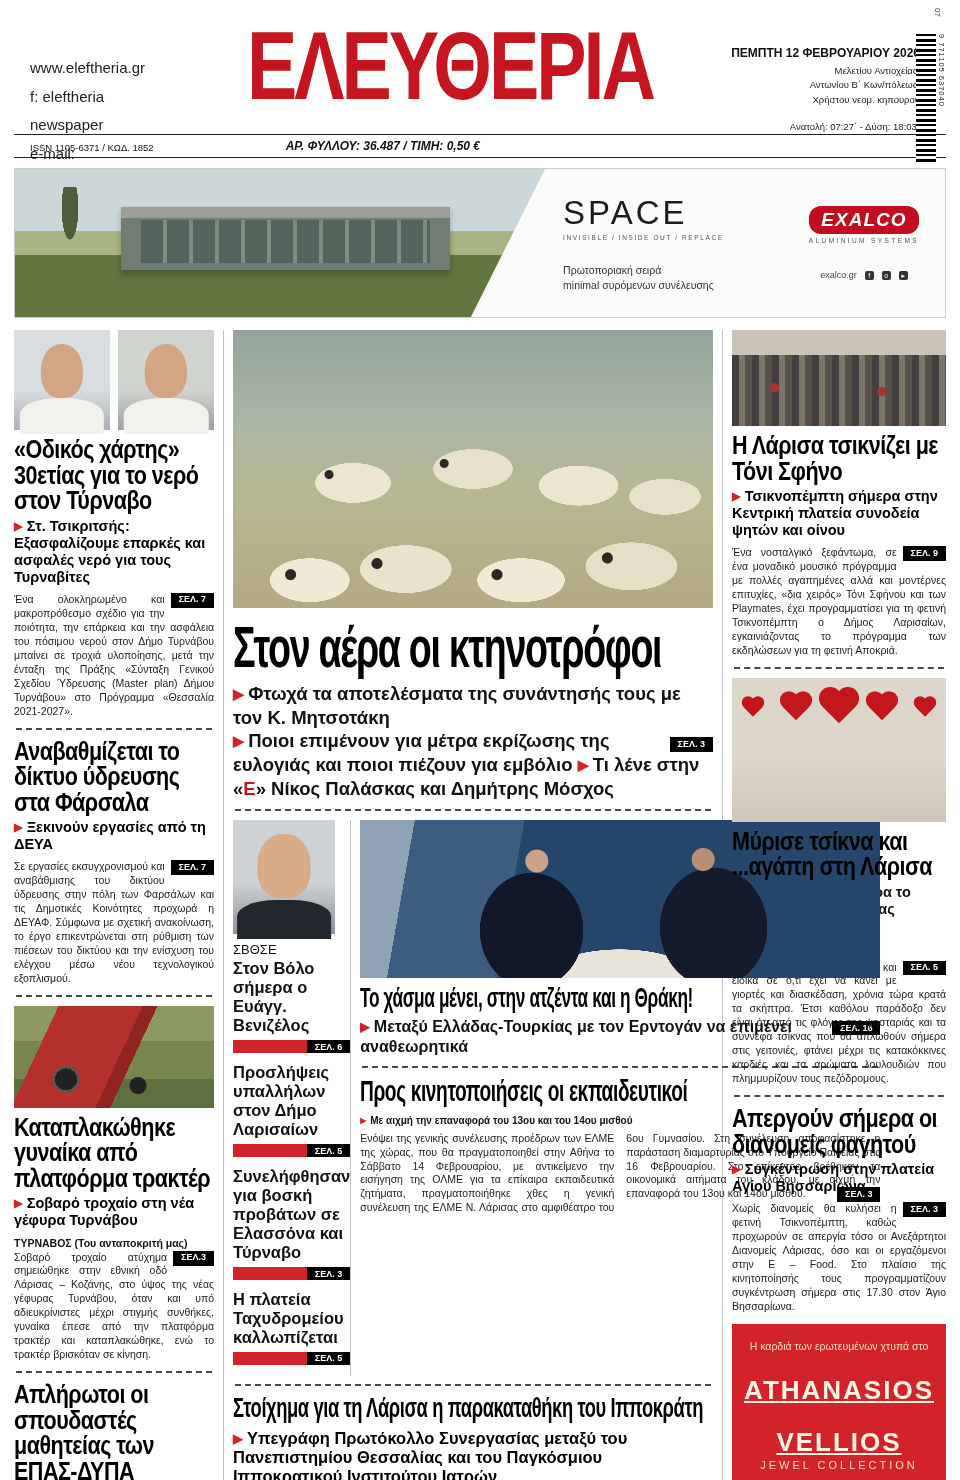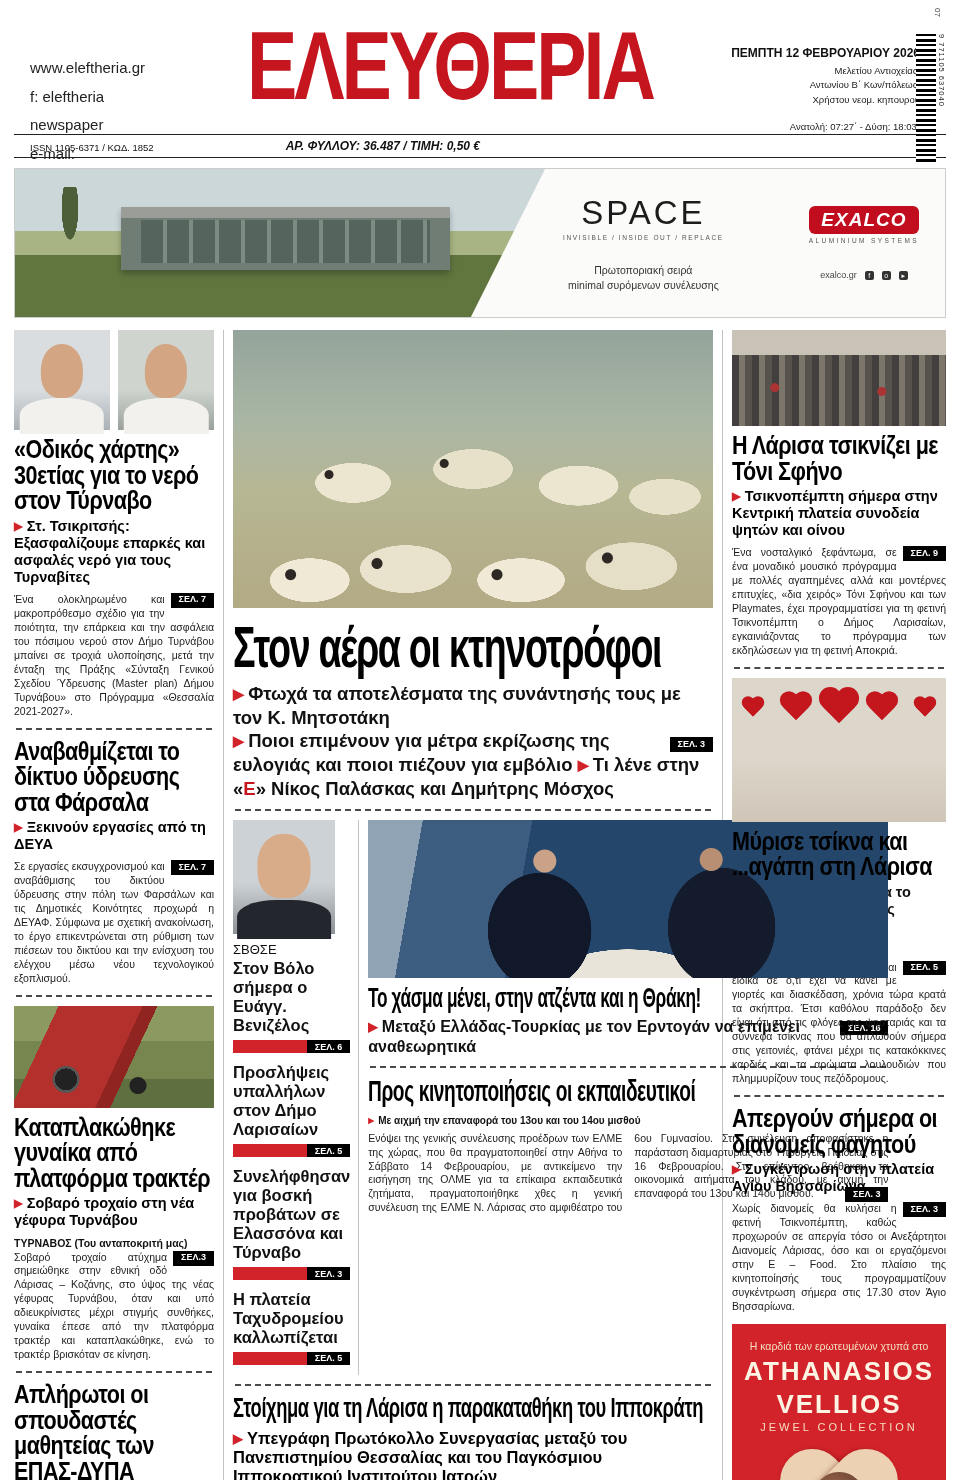--- a/index.html
+++ b/index.html
@@ -28,27 +28,27 @@
   .banner{display:flex;margin:10px 14px 0 14px;height:148px;border:1px solid #ccc;background:#fbfbf9;overflow:hidden;}
   .banner-photo{width:57%;position:relative;clip-path:polygon(0 0,100% 0,86% 100%,0 100%);
         background:linear-gradient(180deg,#ccd7da 0 42%,#a8b483 42% 58%,#61753f 58% 100%);}
   .banner-photo .house{position:absolute;left:20%;top:26%;width:62%;height:42%;
         background:linear-gradient(180deg,#9b9d99 0 18%,#6f7d74 18% 100%);box-shadow:0 4px 6px rgba(0,0,0,.25);}
   .banner-photo .house::before{content:"";position:absolute;left:6%;top:20%;width:88%;height:70%;
         background:repeating-linear-gradient(90deg,#55645c 0 22px,#7e8d84 22px 26px);}
   .banner-photo .tree{position:absolute;left:8%;top:12%;width:26px;height:70px;
         background:radial-gradient(ellipse at 50% 30%,#4d5f39 0 45%,transparent 46%);}
   .banner-right{flex:1;display:flex;align-items:center;justify-content:space-between;padding:0 26px 0 18px;}
-  .space-block{text-align:center;}
+  .space-block{}
   .space-name{font-size:33px;letter-spacing:3px;color:#1c1c1c;font-weight:500;}
   .space-sub{font-size:6.5px;letter-spacing:1.6px;color:#555;margin-top:2px;}
   .space-desc{font-size:10.5px;color:#333;margin-top:22px;line-height:1.35;}
   .exalco-block{text-align:center;}
   .exalco-logo{display:inline-block;background:#c20d1e;color:#fff;font-weight:800;font-style:italic;
-        font-size:19px;letter-spacing:1px;padding:3px 12px;border-radius:6px;}
+        font-size:19px;letter-spacing:1px;padding:3px 12px;border-radius:12px;}
   .exalco-sub{font-size:6.5px;letter-spacing:2.4px;color:#555;margin-top:3px;}
   .exalco-row{display:flex;align-items:center;gap:8px;justify-content:center;margin-top:26px;}
   .exalco-site{font-size:9px;color:#444;}
   .soc{display:inline-block;width:9px;height:9px;background:#333;color:#fff;font-size:7px;line-height:9px;
         text-align:center;border-radius:2px;}
   
   .cols{display:flex;margin:12px 14px 0 14px;align-items:stretch;}
   .col-left{width:224px;padding-right:9px;border-right:1px solid #c2c2c2;}
   .col-center{width:480px;padding:0 9px;border-right:1px solid #c2c2c2;}
   .col-right{width:224px;padding-left:9px;}
@@ -121,38 +121,38 @@
      radial-gradient(ellipse 52px 58px at 33% 70%,#10182a 0 99%,transparent 100%),
      radial-gradient(ellipse 54px 60px at 68% 68%,#131b2c 0 99%,transparent 100%),
      radial-gradient(ellipse 70px 24px at 50% 97%,#e8e4da 0 99%,transparent 100%),
      linear-gradient(100deg,#8fa3b5 0 10%,#3d5d80 10% 30%,#24466a 30% 100%);}
   
   .lead-sub{font-weight:bold;font-size:18.5px;line-height:1.28;margin:4px 0 2px;}
   .lead-sub .pg{float:right;margin-top:8px;}
   .eRed{color:#c5161f;font-weight:800;}
   
   .c-row{display:flex;}
-  .briefs{width:122px;padding-right:8px;border-right:1px solid #c2c2c2;}
+  .briefs{width:122px;padding-right:0;border-right:1px solid #c2c2c2;}
   .brief-kicker{font-size:13px;margin-top:8px;}
   .brief-txt{font-size:16.5px;font-weight:bold;line-height:1.15;margin:2px 0 5px;}
   .brief-bar{display:flex;align-items:stretch;margin-bottom:10px;}
   .brief-bar .bar{flex:1;background:#d2232a;}
   .c-main{flex:1;padding-left:9px;}
   .thraki-sub{font-weight:bold;font-size:16px;line-height:1.25;margin:2px 0 4px;}
   .thraki-sub .pg{float:right;margin-top:4px;}
   .teach-sub{font-weight:bold;font-size:10px;margin:8px 0 6px;}
   .bt2{font-size:10.5px;line-height:1.33;text-align:justify;color:#1c1c1c;columns:2;column-gap:12px;margin:0;}
   .bt2 .pg{float:right;margin-left:6px;}
   
   .r2subs{margin:3px 0 7px;}
   .r2subs div{font-weight:bold;font-size:14.5px;line-height:1.2;}
   
   .jewel{margin-top:10px;background:#d2232a;color:#f6e8d2;text-align:center;padding:16px 12px 14px;height:306px;}
   .j-tag{font-size:10.5px;color:#f3ddc0;}
-  .j-name{font-size:26px;font-weight:bold;letter-spacing:2px;color:#fdf4e4;line-height:1.08;margin-top:5px;}
+  .j-name{font-size:26px;font-weight:bold;letter-spacing:2px;color:#fdf4e4;line-height:1.08;margin-top:24px;text-decoration:underline;}
   .j-coll{font-size:11px;letter-spacing:3px;color:#f3ddc0;margin-top:3px;}
   .heart{position:relative;width:128px;height:116px;margin:18px auto 10px;}
   .heart::before,.heart::after{content:"";position:absolute;top:0;width:64px;height:102px;
      border-radius:64px 64px 0 0;background:#ecd2b2;box-shadow:0 3px 6px rgba(80,0,0,.45);}
   .heart::before{left:64px;transform:rotate(-45deg);transform-origin:0 100%;}
   .heart::after{left:0;transform:rotate(45deg);transform-origin:100% 100%;}
   .heart .inner{position:absolute;left:30%;top:18%;width:40%;height:46%;border-radius:50%;
      background:radial-gradient(circle at 38% 40%,#8a5a44 0 30%,#6e4434 70%);z-index:2;}
 </style>
 </head>

